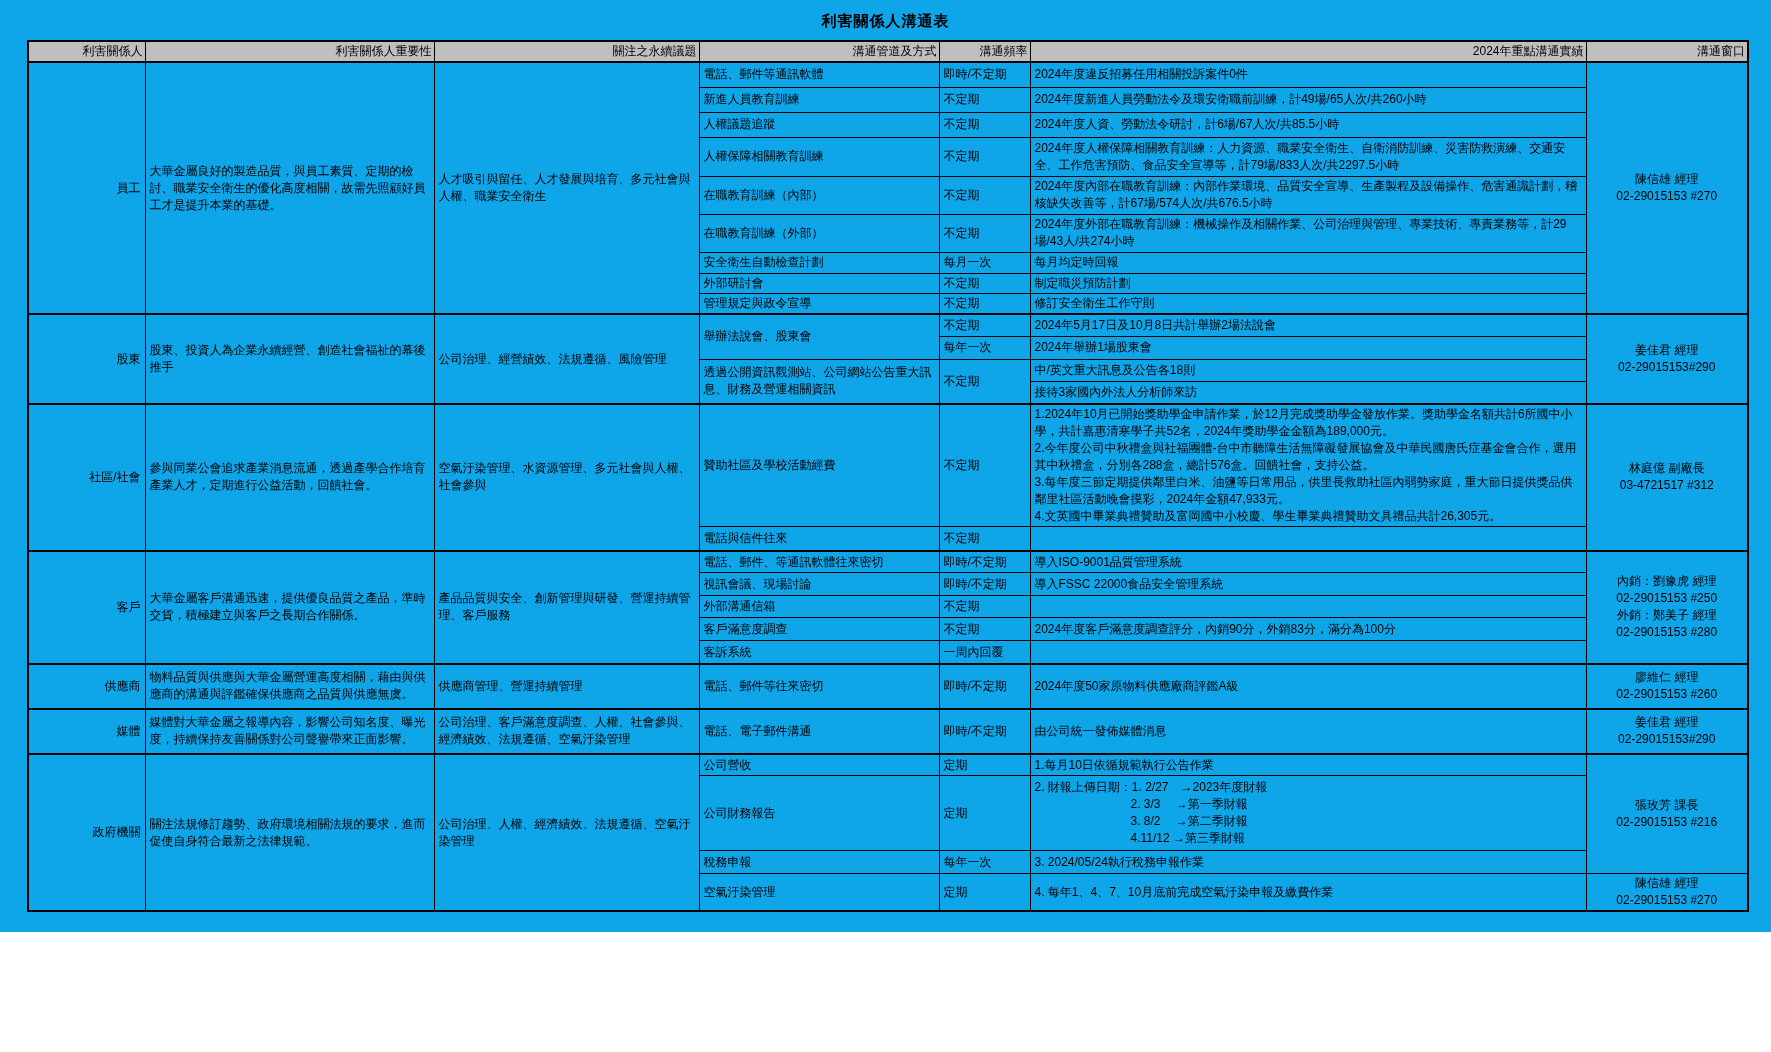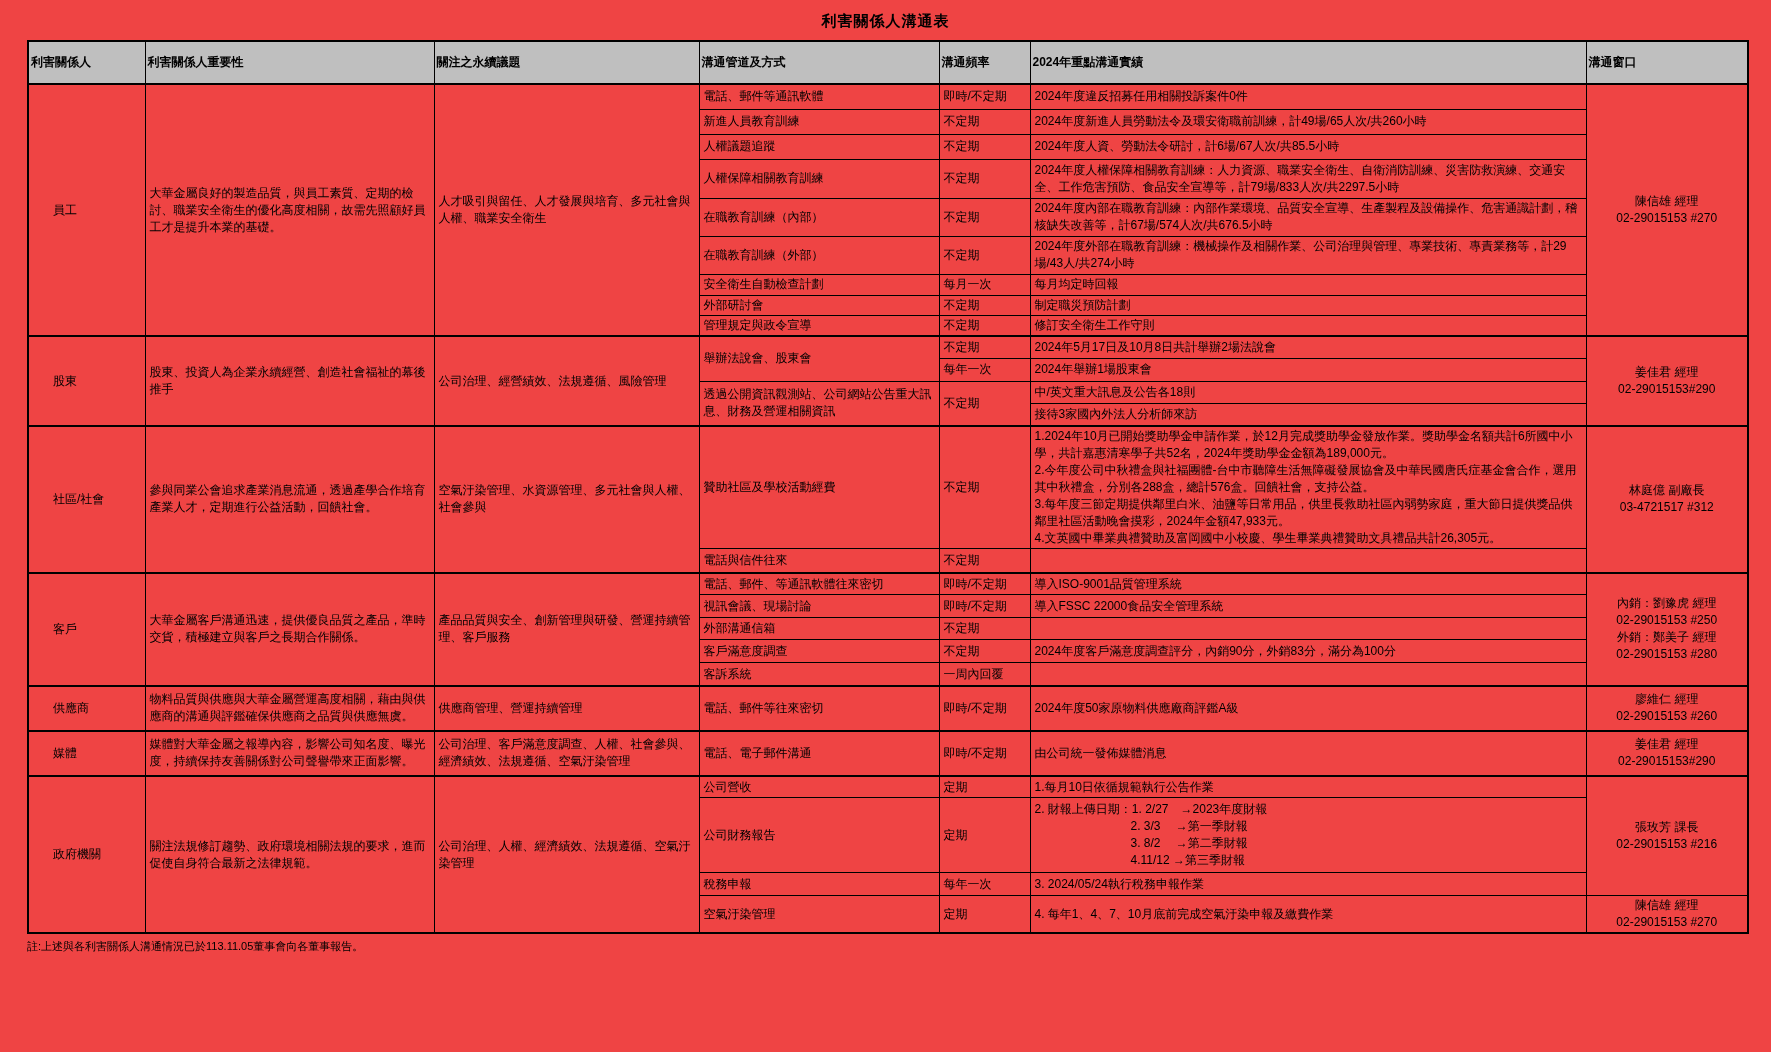--- a/index.html
+++ b/index.html
@@ -1,40 +1,40 @@
 <!DOCTYPE html>
 <html><head>
 <meta charset="utf-8">
 <style>
   html,body{margin:0;padding:0;background:#fff;}
   .page{
-    width:1771px;height:1052px;background:#ef4444;position:relative;
+    width:1771px;height:932px;background:#0ea5e9;position:relative;
     font-family:"Liberation Sans","DejaVu Sans",sans-serif;color:#000;
   }
   .title{
     text-align:center;padding-top:12px;padding-bottom:9px;
     font-size:15px;font-weight:bold;letter-spacing:1px;
   }
   table.main{
     border-collapse:collapse;table-layout:fixed;
     margin-left:27px;width:1720px;
     border:2px solid #000;
   }
   th,td{
     border:1px solid #000;
     font-size:12px;line-height:1.42;
     padding:1px 4px;vertical-align:middle;
     overflow:hidden;word-break:break-word;
   }
   th{
-    background:#bfbfbf;font-weight:bold;text-align:left;
-    height:16px;padding:12px 2px;
+    background:#bfbfbf;font-weight:normal;text-align:right;
+    height:16px;padding:1px 2px;
   }
   tr.sec-start td{border-top:2px solid #000;}
-  td.stakeholder{text-align:left;padding-left:24px;}
+  td.stakeholder{text-align:right;padding-left:24px;}
   td.importance{text-align:left;}
   td.topics{text-align:left;}
   td.channel{text-align:left;}
   td.frequency{text-align:left;}
   td.achievement{text-align:left;white-space:pre-wrap;}
   td.contact{text-align:center;white-space:pre-line;}
   .note{
     margin-left:27px;margin-top:5px;font-size:11px;
   }
 </style>
@@ -234,14 +234,13 @@
         <tr style="height: 32px;">
           <td class="channel">空氣汙染管理</td>
           <td class="frequency">定期</td>
           <td class="achievement">4. 每年1、4、7、10月底前完成空氣汙染申報及繳費作業</td>
           <td class="contact">陳信雄 經理
 02-29015153 #270</td>
         </tr>
       </tbody>
   </table>
 
-  <div class="note">註:上述與各利害關係人溝通情況已於113.11.05董事會向各董事報告。</div>
 </div>
 
 </body></html>

